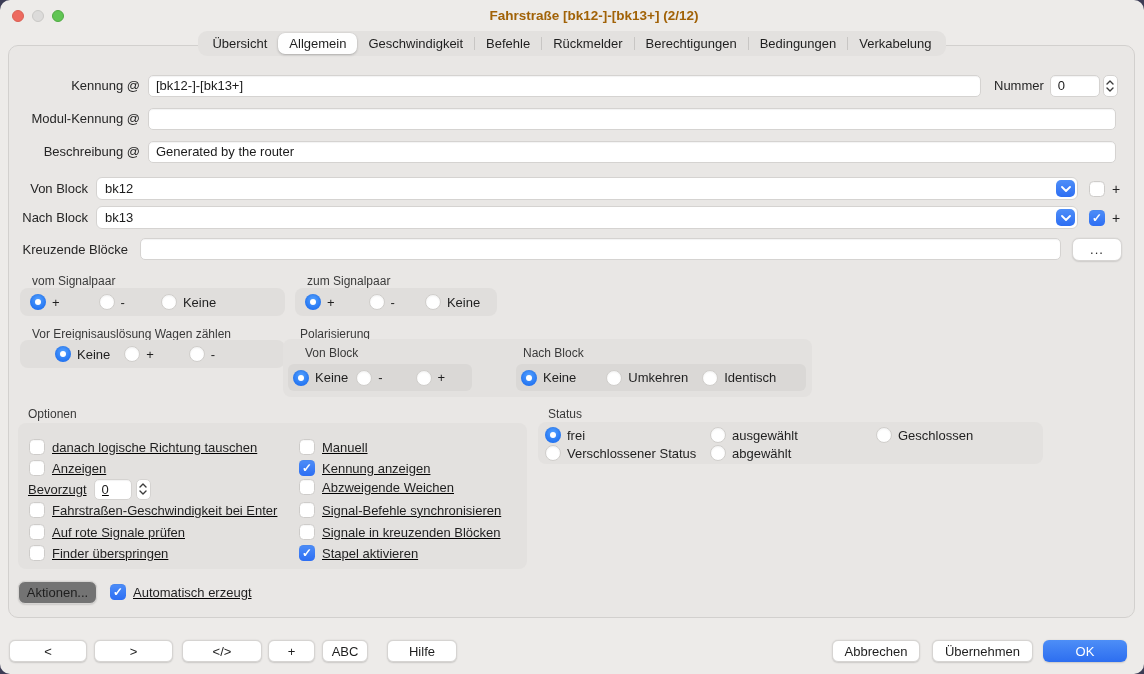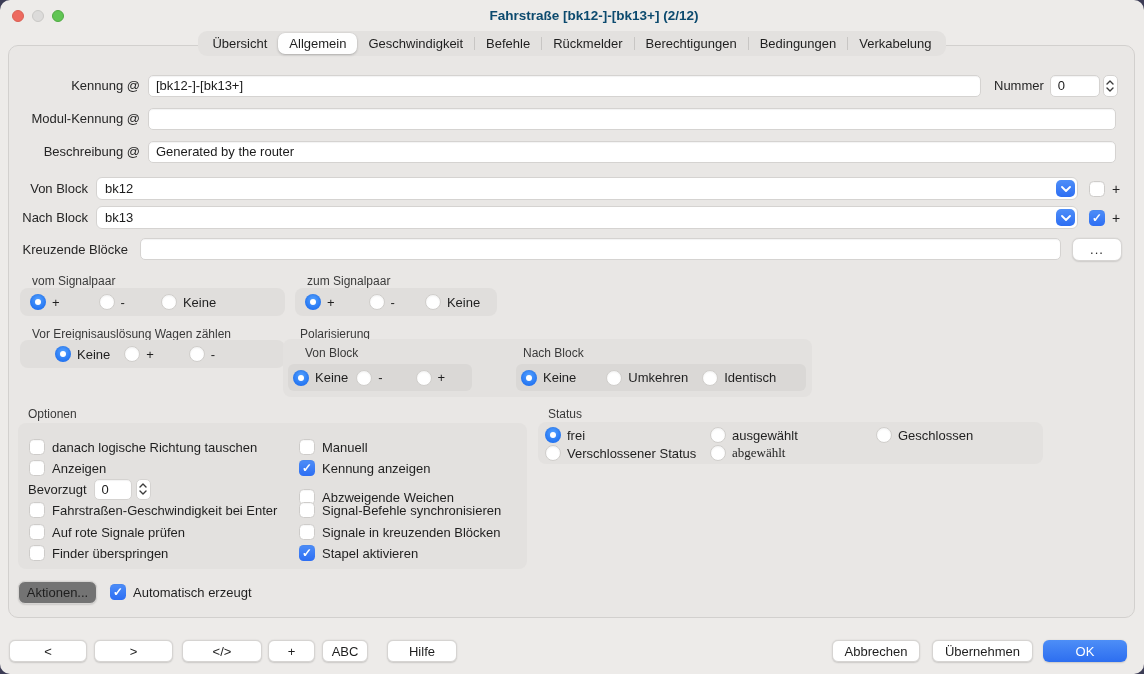--- a/index.html
+++ b/index.html
@@ -8,21 +8,21 @@
   .window { position:absolute; inset:0; background:#edebe9; border-radius:10px; overflow:hidden; }
 
   
   .titlebar { position:absolute; top:0; left:0; right:0; height:32px; }
   .traffic { position:absolute; left:12px; top:10px; display:flex; gap:8px; }
   .dot { width:12px; height:12px; border-radius:50%; }
   .dot.red   { background:#ed6a5f; border:1px solid #d95f53; }
   .dot.gray  { background:#dcdbda; border:1px solid #c9c8c6; }
   .dot.green { background:#61c554; border:1px solid #50a943; }
   .title { position:absolute; top:8px; left:0; right:0; text-align:center;
-           font-size:13.5px; font-weight:bold; color:#0c4a6e;margin-left:44px; }
+           font-size:13.5px; font-weight:bold; color:#a16207;margin-left:44px; }
 
   
   .tabbar { position:absolute; top:31px; left:0; right:0; display:flex; justify-content:center; z-index:6; }
   .tabs { display:flex; align-items:center; background:#e3e1df; border-radius:9px; padding:2px 3px; height:25px; }
   .tab { font-size:13px; color:#1f1f1f; padding:3px 11px; border-radius:7px; white-space:nowrap; cursor:default; }
   .tab.active { background:#fefefe; box-shadow:0 1px 2.5px rgba(0,0,0,.22), 0 0 0 .5px rgba(0,0,0,.04); }
   .tabsep { width:1px; height:13px; background:#c8c6c4; }
 
   
   .panel { position:absolute; left:8px; top:45px; width:1127px; height:573px;
@@ -60,21 +60,21 @@
            position:relative; flex:none; box-shadow: inset 0 1px 2px rgba(0,0,0,.06); }
   .radio.on { background:radial-gradient(circle at 50% 35%, #52a0ff 0%, #2374f2 75%); border:none; }
   .radio.on::after { content:""; position:absolute; width:6px; height:6px; border-radius:50%;
                      background:#fff; left:5px; top:5px; }
 
   .groupbox { position:absolute; background:#e3e1df; border-radius:8px; }
   .innerstrip { position:absolute; background:#dad8d6; border-radius:6px; height:27px; display:flex; align-items:center; }
   .intitle { position:absolute; font-size:12px; color:#3a3a3a; white-space:nowrap; }
 
   
-  .citem { position:absolute; display:flex; align-items:center; gap:7px; height:16px; }
+  .citem { position:absolute; display:flex; align-items:center; gap:7px; height:16px;text-decoration:underline; }
   .clabel { font-size:13px; color:#1f1f1f; white-space:nowrap; }
   .ritem-abs { position:absolute; display:flex; align-items:center; gap:6px; }
 
   
   .btn { position:absolute; height:22px; background:#fff; border:1px solid #d6d4d2; border-radius:6px;
          font-family:"Liberation Sans",sans-serif; font-size:13px; color:#1e1e1e;
          display:flex; align-items:center; justify-content:center;
          box-shadow:0 .5px 1.5px rgba(0,0,0,.15); cursor:default; white-space:nowrap; }
   .btn.primary { background:linear-gradient(#4d8ef7,#2d6ef0); border:none; color:#fff; }
   .aktionen { position:absolute; left:18px; top:581px; width:79px; height:23px; background:#737373;
@@ -294,21 +294,21 @@
       </span>
 
       <span class="citem" style="left:281px; top:16px;">
         <span class="checkbox"></span>
         <span class="clabel">Manuell</span>
       </span>
       <span class="citem" style="left:281px; top:37px;">
         <span class="checkbox checked"></span>
         <span class="clabel">Kennung anzeigen</span>
       </span>
-      <span class="citem" style="left:281px; top:66px;">
+      <span class="citem" style="left:281px; top:56px;">
         <span class="checkbox"></span>
         <span class="clabel">Abzweigende Weichen</span>
       </span>
       <span class="citem" style="left:281px; top:79px;">
         <span class="checkbox"></span>
         <span class="clabel">Signal-Befehle synchronisieren</span>
       </span>
       <span class="citem" style="left:281px; top:101px;">
         <span class="checkbox"></span>
         <span class="clabel">Signale in kreuzenden Blöcken</span>
@@ -330,21 +330,21 @@
         <span class="rlabel">ausgewählt</span>
       </span>
       <span class="ritem-abs" style="left:338px; top:5px;">
         <span class="radio"></span>
         <span class="rlabel">Geschlossen</span>
       </span>
       <span class="ritem-abs" style="left:7px; top:23px;">
         <span class="radio"></span>
         <span class="rlabel">Verschlossener Status</span>
       </span>
-      <span class="ritem-abs" style="left:172px; top:23px;font-family:Liberation Serif, serif;">
+      <span class="ritem-abs" style="left:172px; top:23px;">
         <span class="radio"></span>
         <span class="rlabel">abgewählt</span>
       </span>
     </div>
 
     <span class="aktionen">Aktionen...</span>
     <span class="citem" style="left:110px; top:584px;">
       <span class="checkbox checked"></span>
       <span class="clabel">Automatisch erzeugt</span>
     </span>

